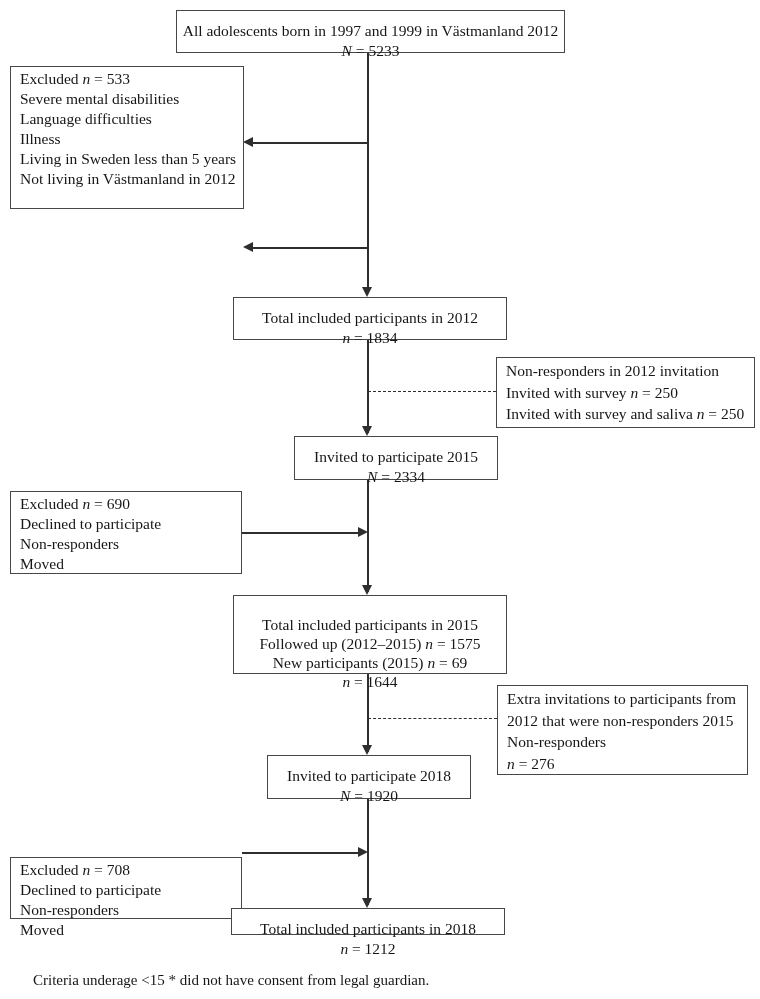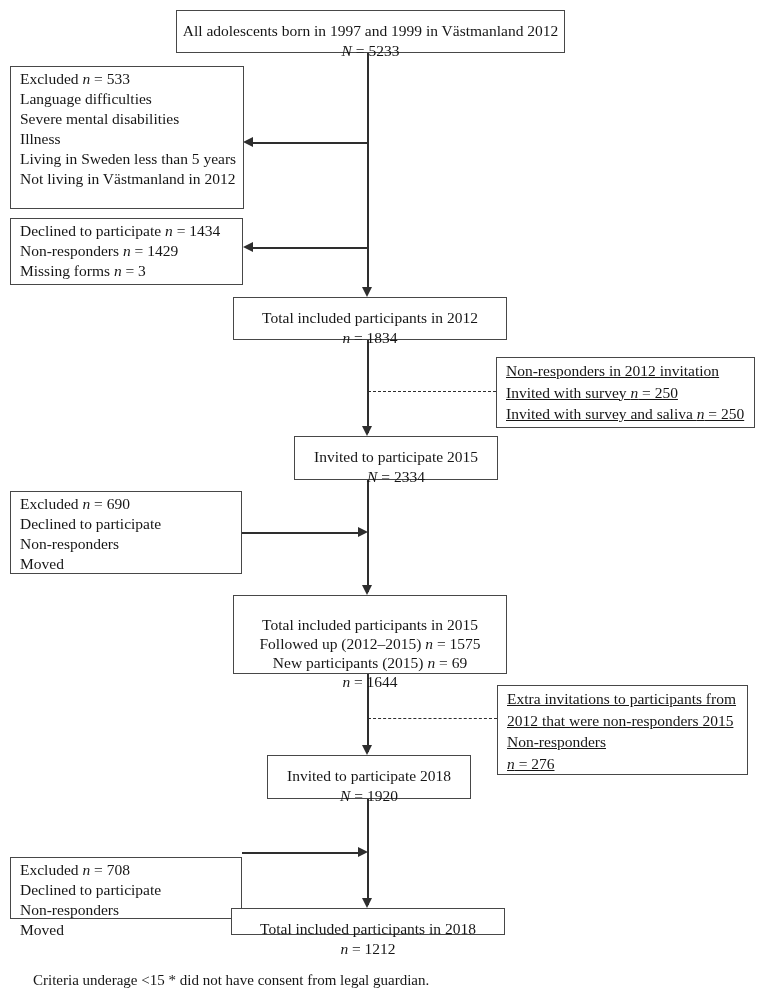--- a/index.html
+++ b/index.html
@@ -21,21 +21,21 @@
   .box{
     position:absolute;
     border:1.5px solid var(--border);
     background:var(--bg);
     box-sizing:border-box;
     line-height:20px;
   }
   .box .bline{white-space:nowrap;}
   .center{text-align:center;padding-top:10px;}
   .leftal{text-align:left;padding:2px 6px 0 9px;}
-  .lh21{line-height:21.5px;text-decoration:underline;}
+  .lh21{line-height:21.5px;}
   .lh195{line-height:19px;padding-top:19px;}
   
   .vline{position:absolute;width:1.5px;background:var(--line);}
   .hline{position:absolute;height:1.5px;background:var(--line);}
   .dline{position:absolute;height:0;border-top:1.6px dashed var(--line);}
   .ah{position:absolute;width:0;height:0;}
   .ah-down{border-left:5.5px solid transparent;border-right:5.5px solid transparent;border-top:10px solid var(--line);}
   .ah-left{border-top:5.5px solid transparent;border-bottom:5.5px solid transparent;border-right:10px solid var(--line);}
   .ah-right{border-top:5.5px solid transparent;border-bottom:5.5px solid transparent;border-left:10px solid var(--line);}
   
@@ -104,32 +104,27 @@
   <div class="dline" id="d1"></div>
   <div class="dline" id="d2"></div>
 
   <div class="box center" id="b-pop">
     <div class="bline fmt">All adolescents born in 1997 and 1999 in Västmanland 2012</div>
     <div class="bline fmt"><i>N</i> = 5233</div>
   </div>
 
   <div class="box leftal" id="b-excl12">
     <div class="bline fmt">Excluded <i>n</i> = 533</div>
+    <div class="bline fmt">Severe mental disabilities</div>
     <div class="bline fmt">Language difficulties</div>
-    <div class="bline fmt">Severe mental disabilities</div>
     <div class="bline fmt">Illness</div>
     <div class="bline fmt">Living in Sweden less than 5 years</div>
     <div class="bline fmt">Not living in Västmanland in 2012</div>
   </div>
 
-  <div class="box leftal" id="b-decl12">
-    <div class="bline fmt">Declined to participate <i>n</i> = 1434</div>
-    <div class="bline fmt">Non-responders <i>n</i> = 1429</div>
-    <div class="bline fmt">Missing forms <i>n</i> = 3</div>
-  </div>
 
   <div class="box center" id="b-tot12">
     <div class="bline fmt">Total included participants in 2012</div>
     <div class="bline fmt"><i>n</i> = 1834</div>
   </div>
 
   <div class="box leftal lh21" id="b-nonresp12">
     <div class="bline fmt">Non-responders in 2012 invitation</div>
     <div class="bline fmt">Invited with survey <i>n</i> = 250</div>
     <div class="bline fmt">Invited with survey and saliva <i>n</i> = 250</div>

